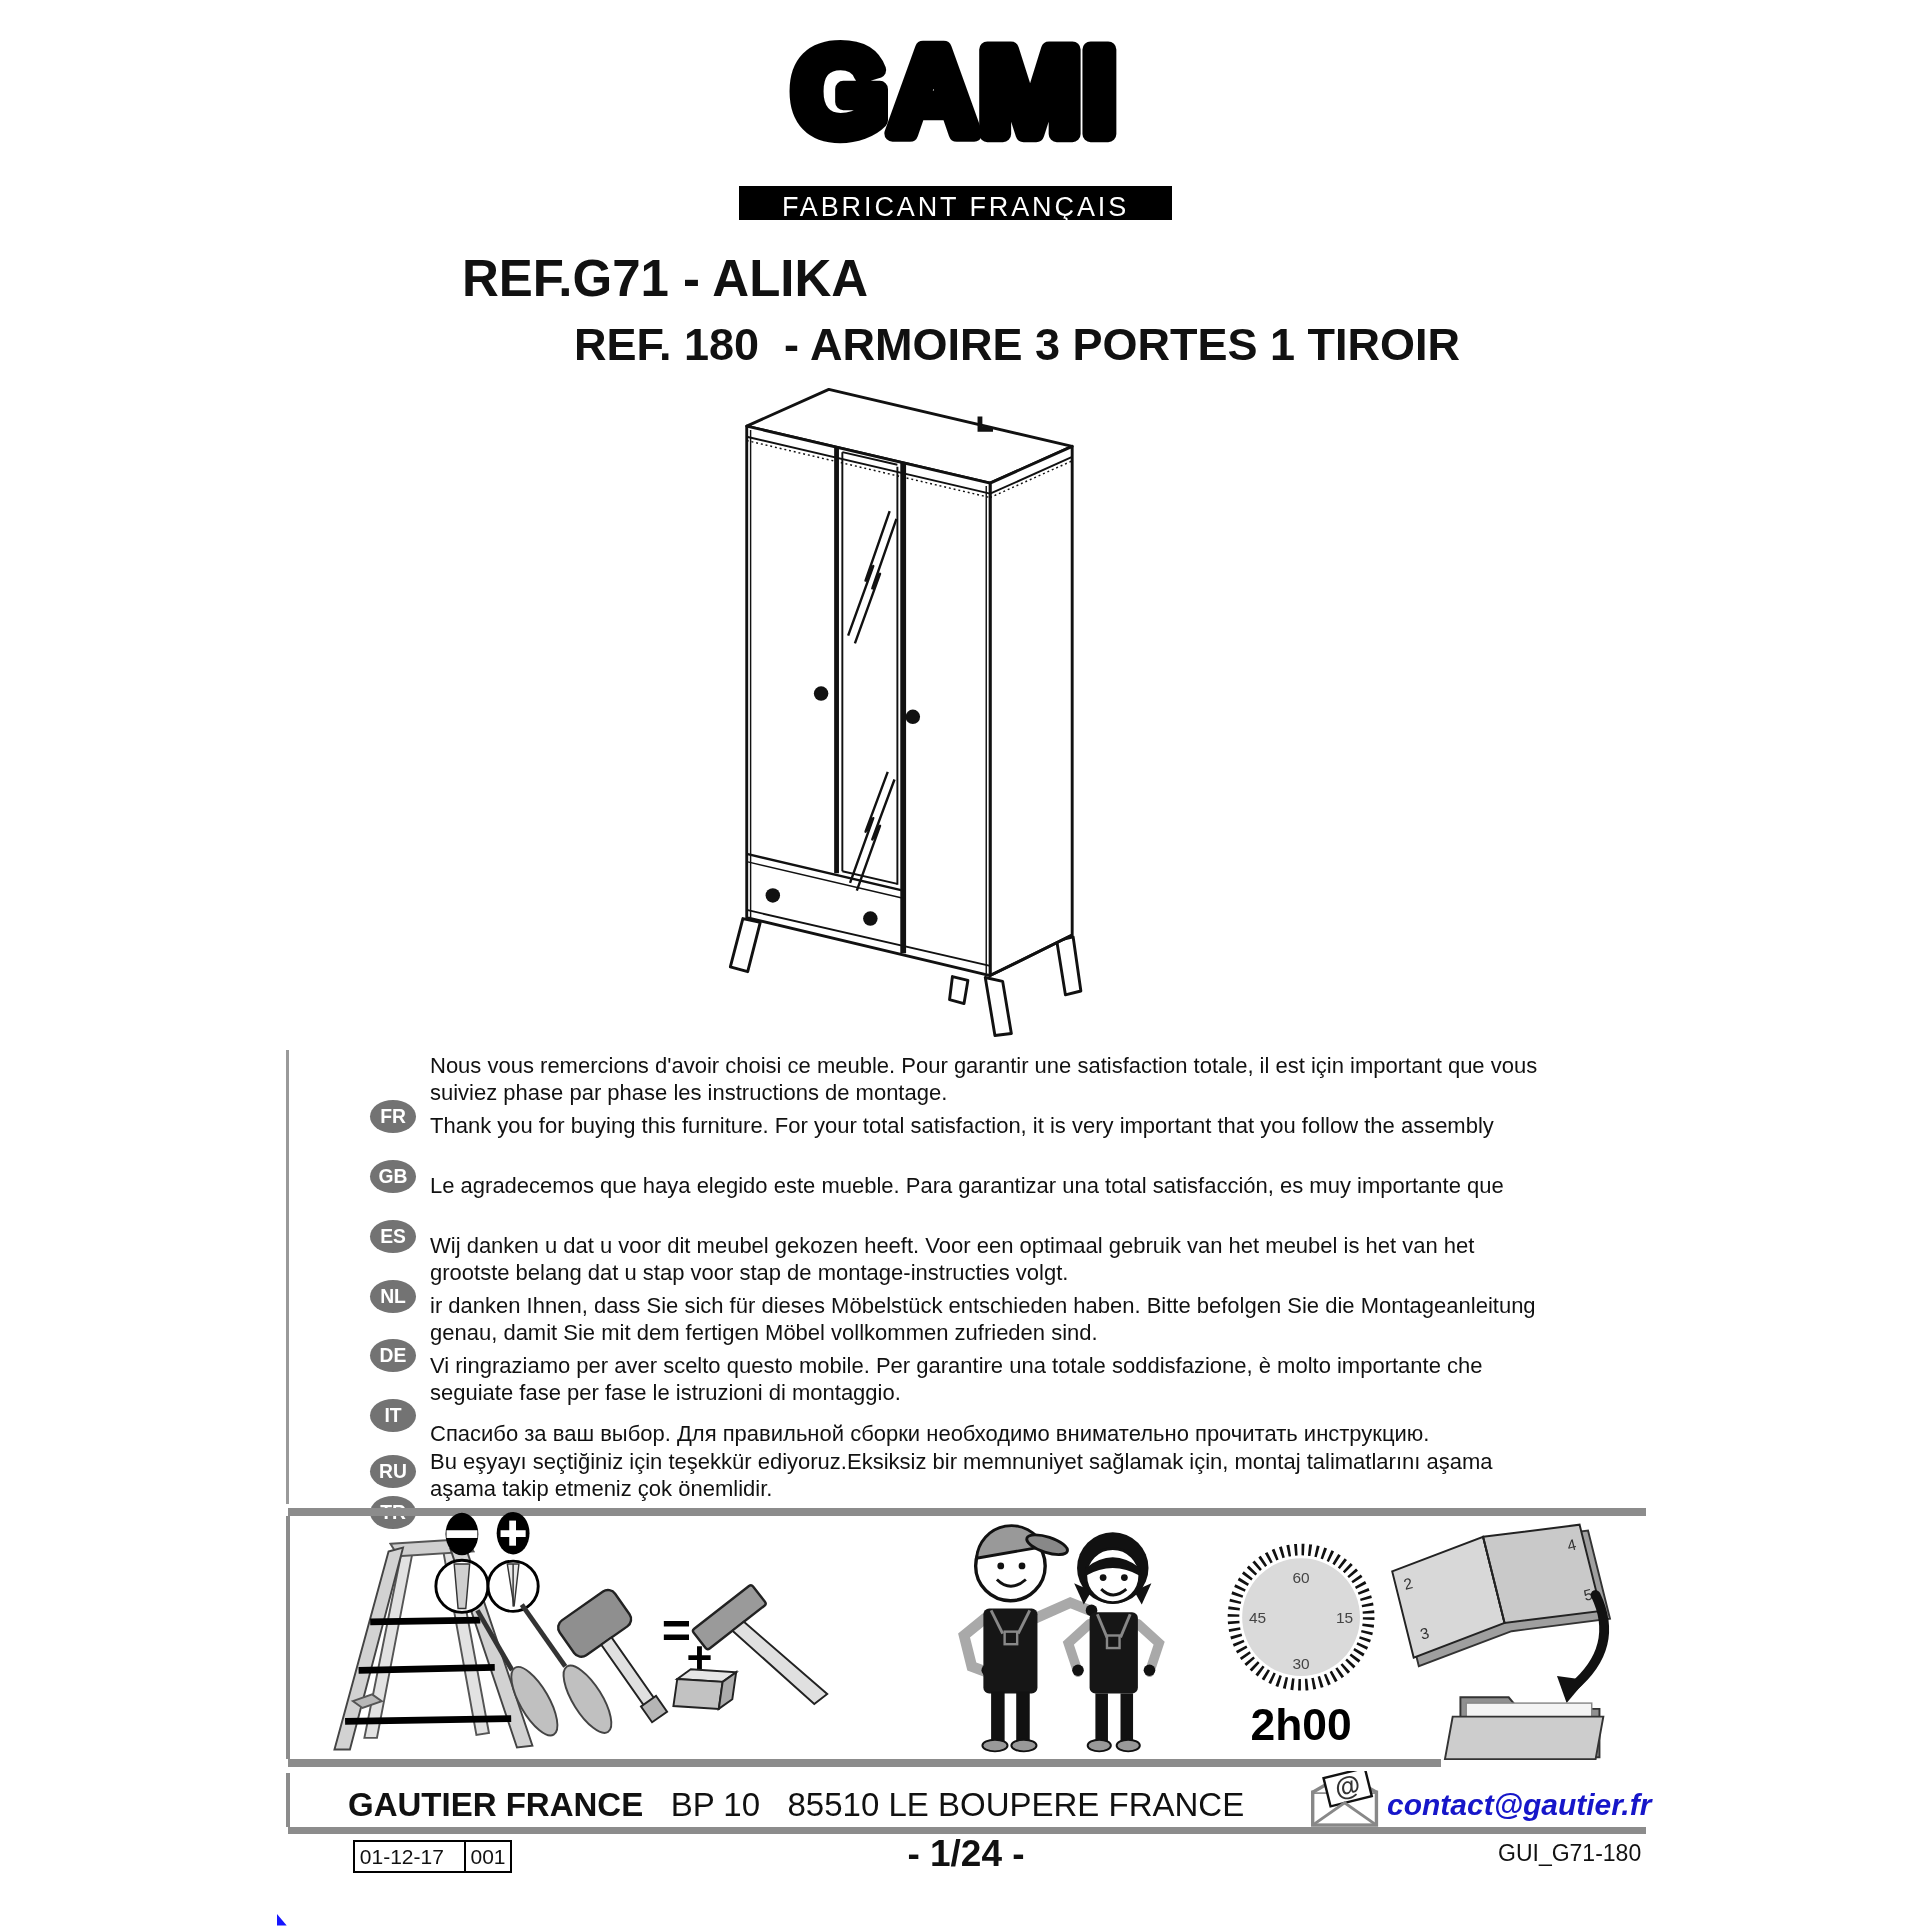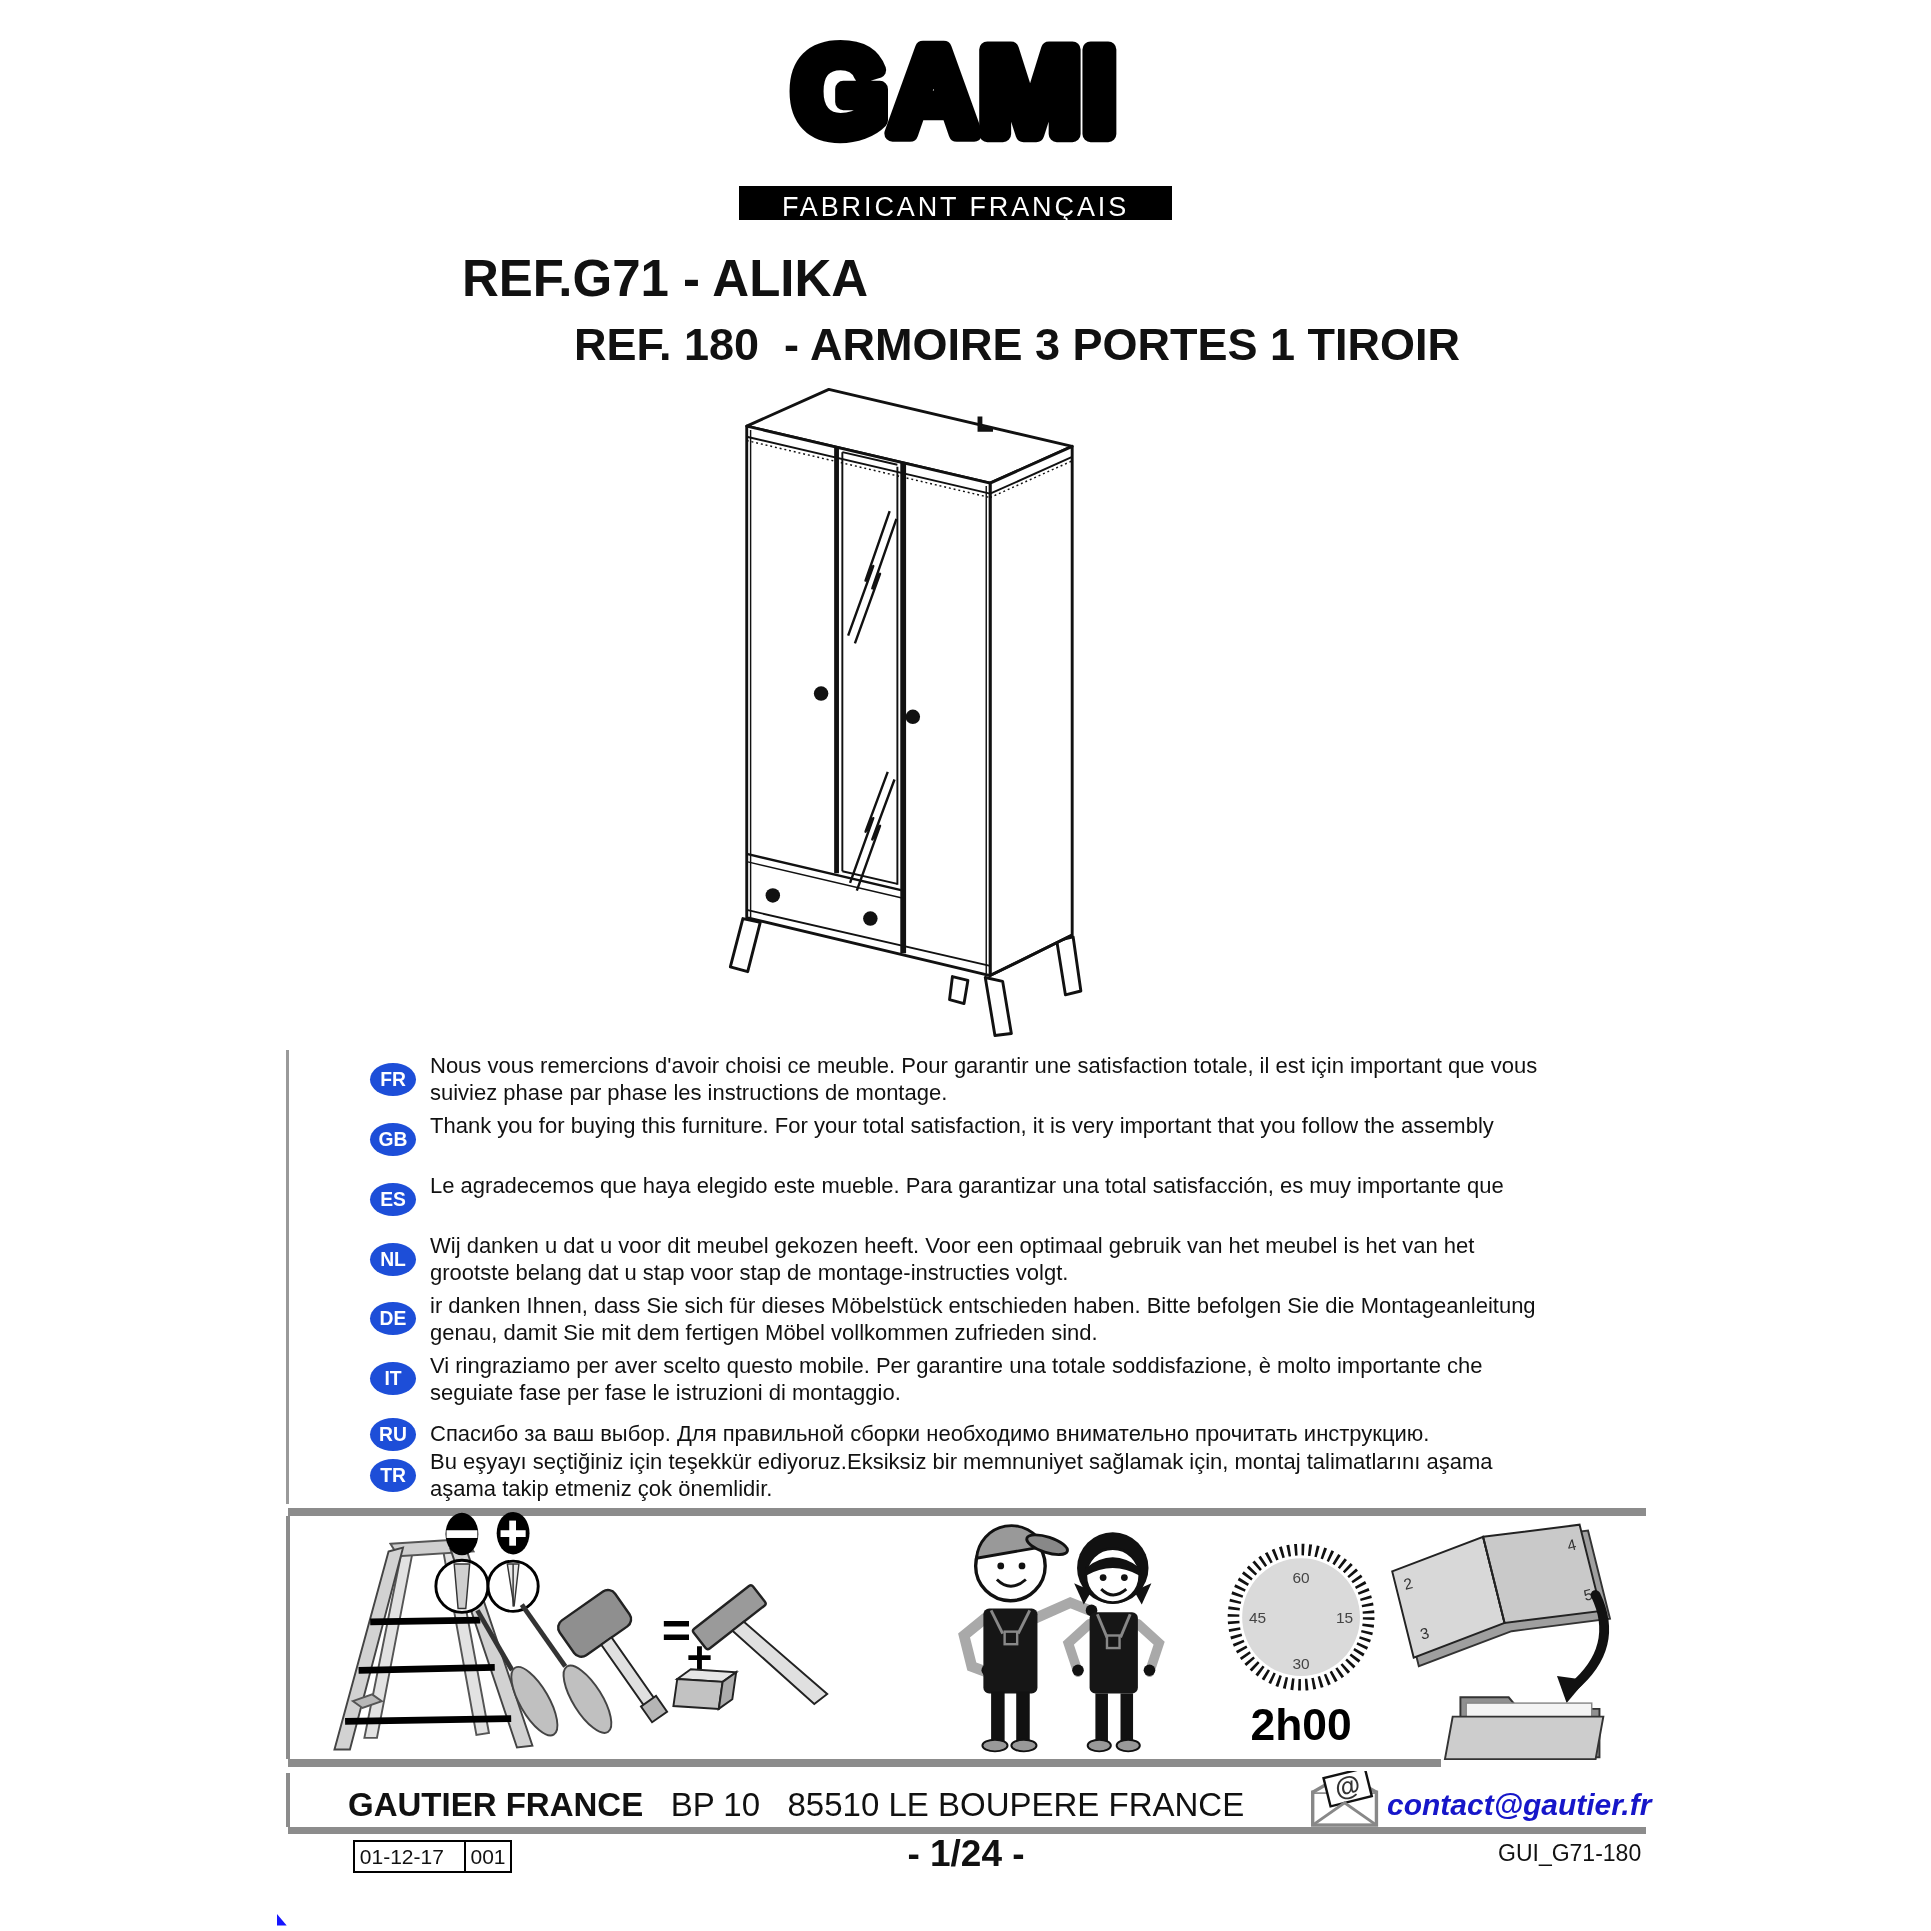--- a/index.html
+++ b/index.html
@@ -9,22 +9,22 @@
   
   #brand-svg{left:719px;top:37px;width:473px;height:116px;}
   .tagline{left:739px;top:186px;width:433px;height:34px;background:#000;color:#fff;
            font-size:27px;letter-spacing:2.9px;text-align:center;line-height:42px;white-space:pre;}
   .title{left:462px;top:249px;font-size:51px;font-weight:bold;white-space:pre;}
   .subtitle{left:574px;top:319px;font-size:45px;font-weight:bold;white-space:pre;}
   
   .lang-line{left:286px;top:1050px;width:2.9px;height:454px;background:#9a9a9a;}
   .lang-row{position:absolute;left:0;top:0;width:1931px;}
   .badge{position:absolute;left:370px;width:46px;height:33px;border-radius:50%;
-         background:#1d4ed8;color:#fff;font-weight:bold;font-size:19.3px;
-         text-align:center;line-height:33px;}
+         background:#737373;color:#fff;font-weight:bold;font-size:19.3px;
+         text-align:center;line-height:33px;margin-top:37px;}
   .ltext{position:absolute;left:430px;width:1188px;font-size:22px;line-height:26.6px;white-space:nowrap;}
   
   .bar{background:#8c8c8c;}
   
   .company-line{left:348px;top:1786px;width:1101px;text-align:left;font-size:33px;white-space:pre;}
   .company-bold{font-weight:bold;}
   .email{left:1387px;top:1788px;font-size:30px;font-weight:bold;font-style:italic;color:#1616c9;white-space:pre;}
   
   .meta-box{left:353px;top:1840px;border:2.9px solid #000;display:flex;height:29px;gap:15px;}
   .meta-cell{font-size:21px;line-height:29px;padding:0 4.8px;white-space:pre;}

